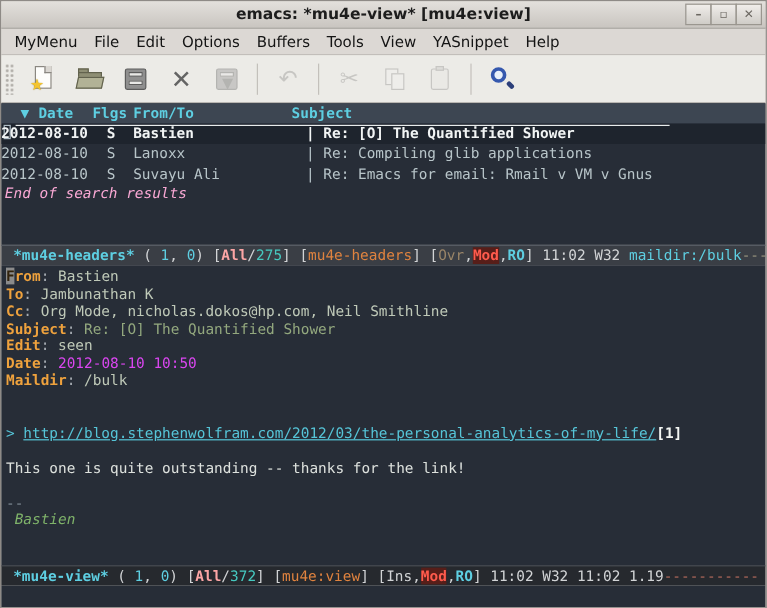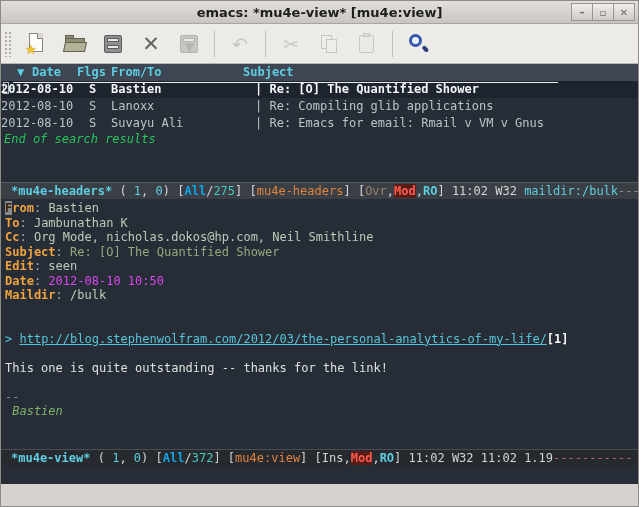--- a/index.html
+++ b/index.html
@@ -68,27 +68,27 @@
   .hwindow { position:relative; height:118px; background:#272d37; overflow:hidden; }
   .hl-row { position:relative; height:17px; background:#3d4652; }
   .hl-row span { position:absolute; top:1px; color:#5ecfe2; font-weight:bold; white-space:pre; }
   .hrow { position:relative; height:17px; color:#b8c5c9; white-space:pre; }
   .hrow span { position:absolute; top:1px; }
   .hrow.current { background:#1e242d; color:#f2f5f5; font-weight:bold; }
   .hrow.current .uline { position:absolute; left:12px; right:0; bottom:0px; height:1px; background:#e8ecec; width:545px; }
   .fringe-box { position:absolute; left:2px; top:2px; width:6px; height:12px; border:1px solid #aebcc4; background:transparent; }
   .col-date{left:0;} .col-flags{left:88px;} .col-from{left:110px;} .col-subj{left:242px;margin-left:12px;}
   .colh-sort{left:16px;} .colh-date{left:31px;} .colh-flags{left:76px;} .colh-from{left:110px;} .colh-subj{left:242px;}
-  .end-results { height:16px; padding-left:3px; color:#22c55e; font-style:italic; }
+  .end-results { height:16px; padding-left:3px; color:#f9a8d4; font-style:italic; }
   
   .modeline { height:17px; padding:1px 0 0 10px; white-space:pre; overflow:hidden; }
   .modeline-top { background:#3a3e45; border-top:1px solid #565b63; }
   .modeline-bottom { background:#26292e; border-top:1px solid #4a4e54; }
   .c-fg{color:#d2d4d6;} .c-cyan{color:#5ecfe2;} .c-teal{color:#46c9c0;}
-  .c-green{color:#0ea5e9;} .c-orange{color:#e0833f;} .c-dimtan{color:#9a8568;}
+  .c-green{color:#fca5a5;} .c-orange{color:#e0833f;} .c-dimtan{color:#9a8568;}
   .c-red{color:#ff5b4d; background:#571e19;} .c-dashtop{color:#98937e;} .c-dashbot{color:#b56a5c;}
   .b{font-weight:bold;}
   
   .vwindow { position:relative; height:250px; background:#272d37; overflow:hidden; padding:2px 0 0 4px; }
   .vline { height:14.5px; white-space:pre; line-height:14.5px; }
   .lbl { color:#efa23d; font-weight:bold;margin-top:44px; }
   .colon { color:#a7adb3; }
   .val-pale { color:#bfc9b8; } .val-olive { color:#93a87e; } .val-green { color:#d946ef; }
   .c-body { color:#dde1dd; } .c-quote { color:#56c5d8; }
   .c-link { color:#56c5d8; text-decoration:underline; }
@@ -104,20 +104,31 @@
 
   <div class="titlebar">
     <span class="title">emacs: *mu4e-view* [mu4e:view]</span>
     <div class="winbtns">
         <div class="winbtn">–</div>
         <div class="winbtn">▫</div>
         <div class="winbtn">✕</div>
       </div>
   </div>
 
+  <div class="menubar">
+      <span class="menu-item">MyMenu</span>
+      <span class="menu-item">File</span>
+      <span class="menu-item">Edit</span>
+      <span class="menu-item">Options</span>
+      <span class="menu-item">Buffers</span>
+      <span class="menu-item">Tools</span>
+      <span class="menu-item">View</span>
+      <span class="menu-item">YASnippet</span>
+      <span class="menu-item">Help</span>
+    </div>
 
   <div class="toolbar">
     <div class="grip"></div>
   <div class="tbtn">
         <div class="ic">
           <div class="ic-page"></div>
           <div class="ic-star">★</div>
         </div>
       </div>
       <div class="tbtn">

